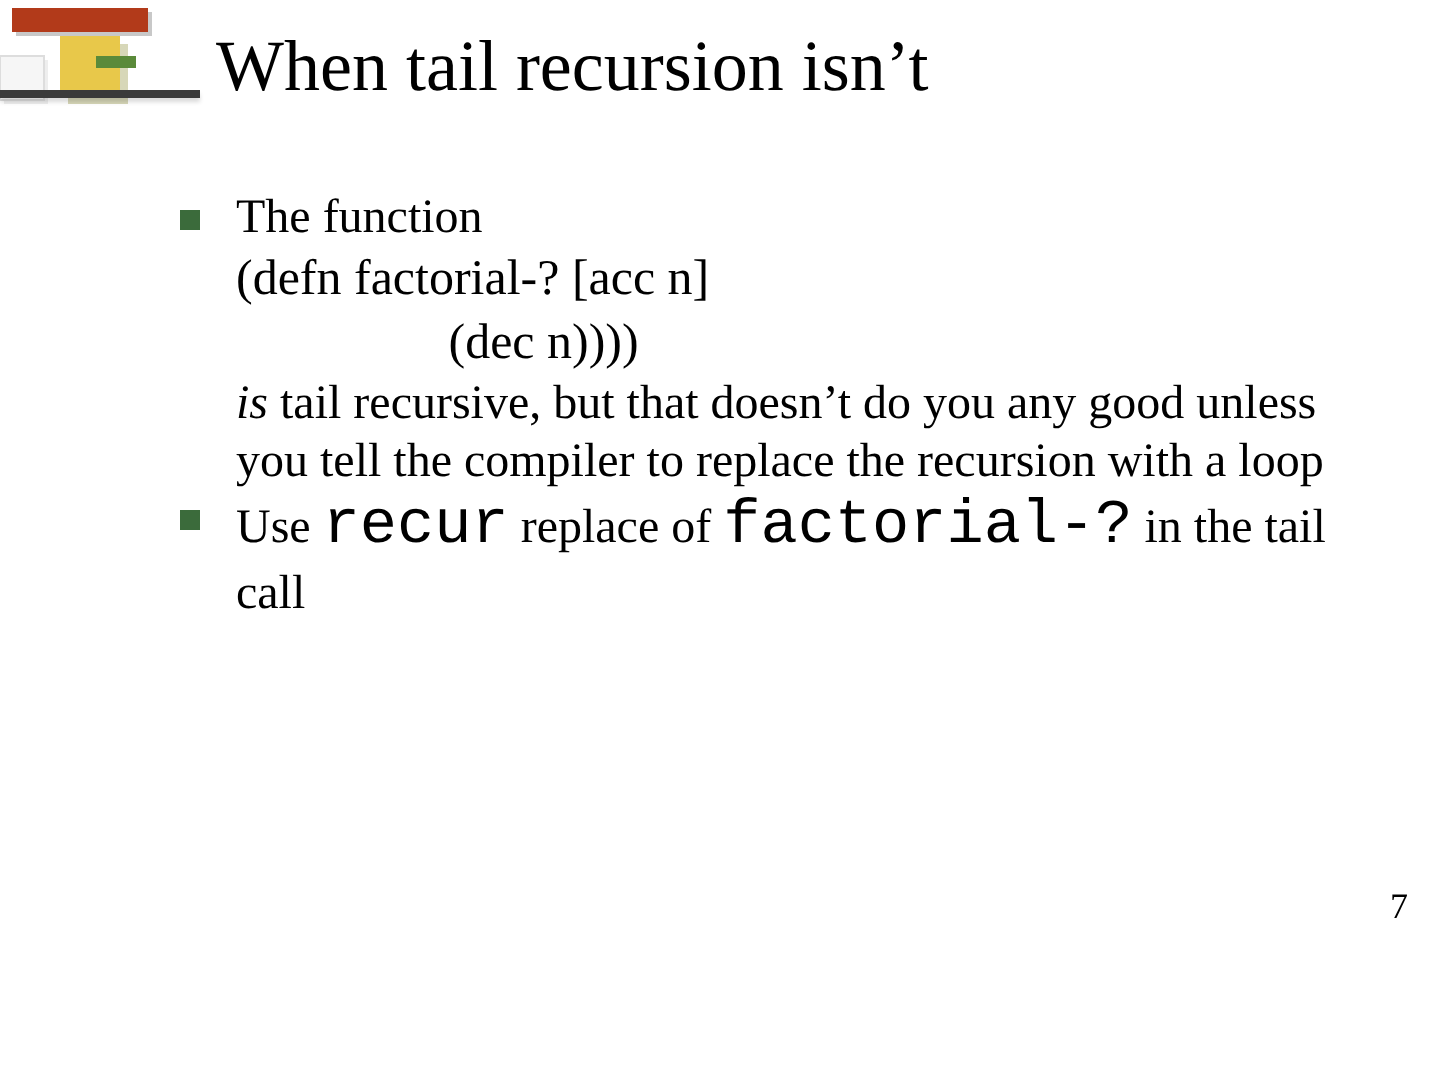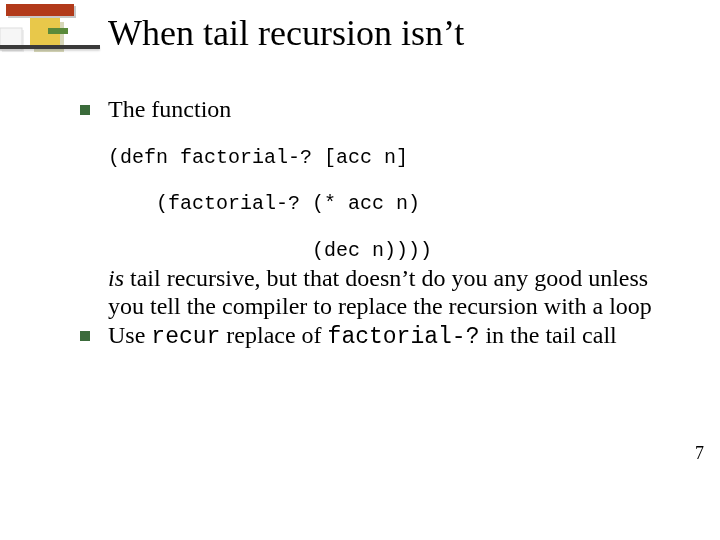--- a/index.html
+++ b/index.html
@@ -44,21 +44,21 @@
   }
   .title-text {
     font-size: 36px;
     font-weight: 400;
     margin-left: 8px;
     margin-top: 2px;
   }
   .body {
     position: absolute;
     top: 95px;
-    left: 80px;
+    left: 90px;
     right: 40px;
     font-size: 24px;
     line-height: 1.20;
   }
   .item {
     display: flex;
     align-items: flex-start;
     margin-bottom: 0;
   }
   .bullet {
@@ -66,36 +66,35 @@
     width: 10px;
     height: 10px;
     background: #3b6b3b;
     margin-top: 10px;
     margin-right: 18px;
   }
   .content {
     flex: 1 1 auto;
   }
   .code {
-    font-family: Liberation Mono, monospace;
-    font-size: 20px;
+    font-family: Liberation Serif, serif;
+    font-size: 25px;
     white-space: pre;
     line-height: 1.28;
     display: block;
-    margin-top: 21px;
   }
   .page-num {
     position: absolute;
     right: 16px;
     bottom: 12px;
     font-size: 18px;
     font-family: "Times New Roman", serif;
   }
   em.it { font-style: italic; }
-  .mono { font-family: Consolas, "Courier New", monospace; font-size: 23px; }
+  .mono { font-family: Consolas, "Courier New", monospace; font-size: 31px; }
 </style>
 </head>
 <body>
 <div class="slide">
 
   <svg class="deco" viewBox="0 0 110 54">
 
     <rect x="8" y="6" width="68" height="12" fill="#c8c8c8"></rect>
     <rect x="6" y="4" width="68" height="12" fill="#b23a1a"></rect>
 
@@ -113,21 +112,20 @@
     <div class="title-text">When tail recursion isn’t</div>
   </div>
 
   <div class="body">
 
     <div class="item">
       <div class="bullet"></div>
       <div class="content">
         <span>The function</span><br>
         <span class="code">(defn factorial-? [acc n]</span>
-        <span class="code">    (factorial-? (* acc n)</span>
         <span class="code">                 (dec n))))</span>
         <em class="it">is</em><span> tail recursive, but that doesn’t do you any good unless you tell the compiler to replace the recursion with a loop</span>
       </div>
     </div>
 
     <div class="item">
       <div class="bullet"></div>
       <div class="content">
         <span>Use </span><span class="mono">recur</span><span> replace of </span><span class="mono">factorial-?</span><span> in the tail call</span>
       </div>

